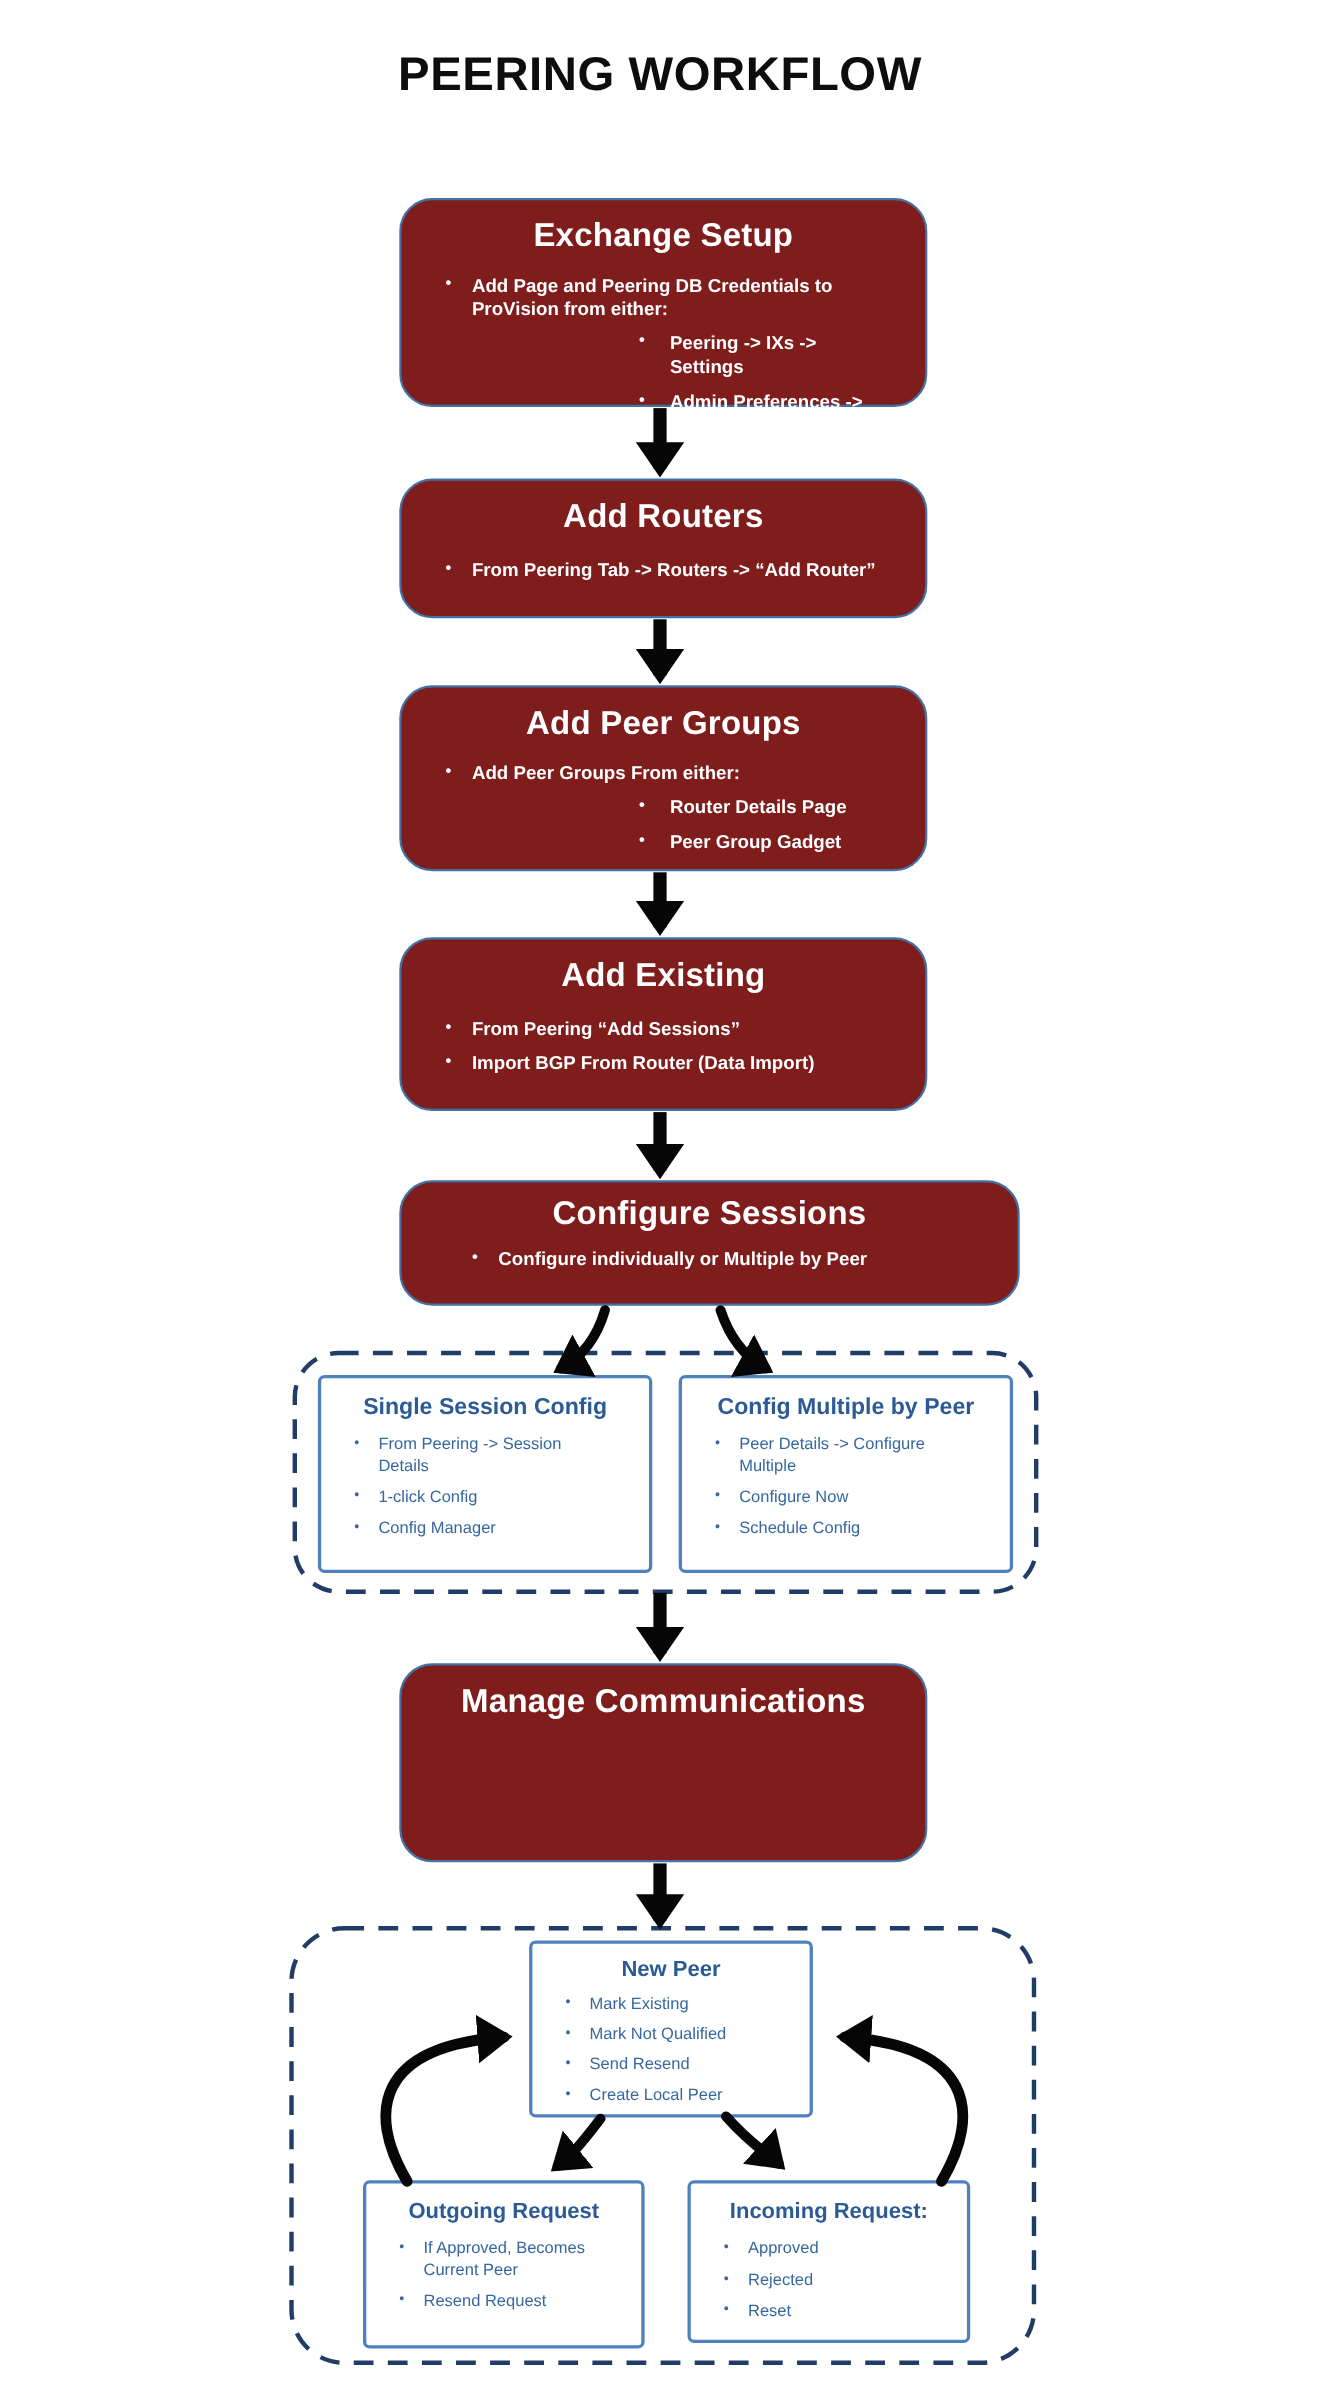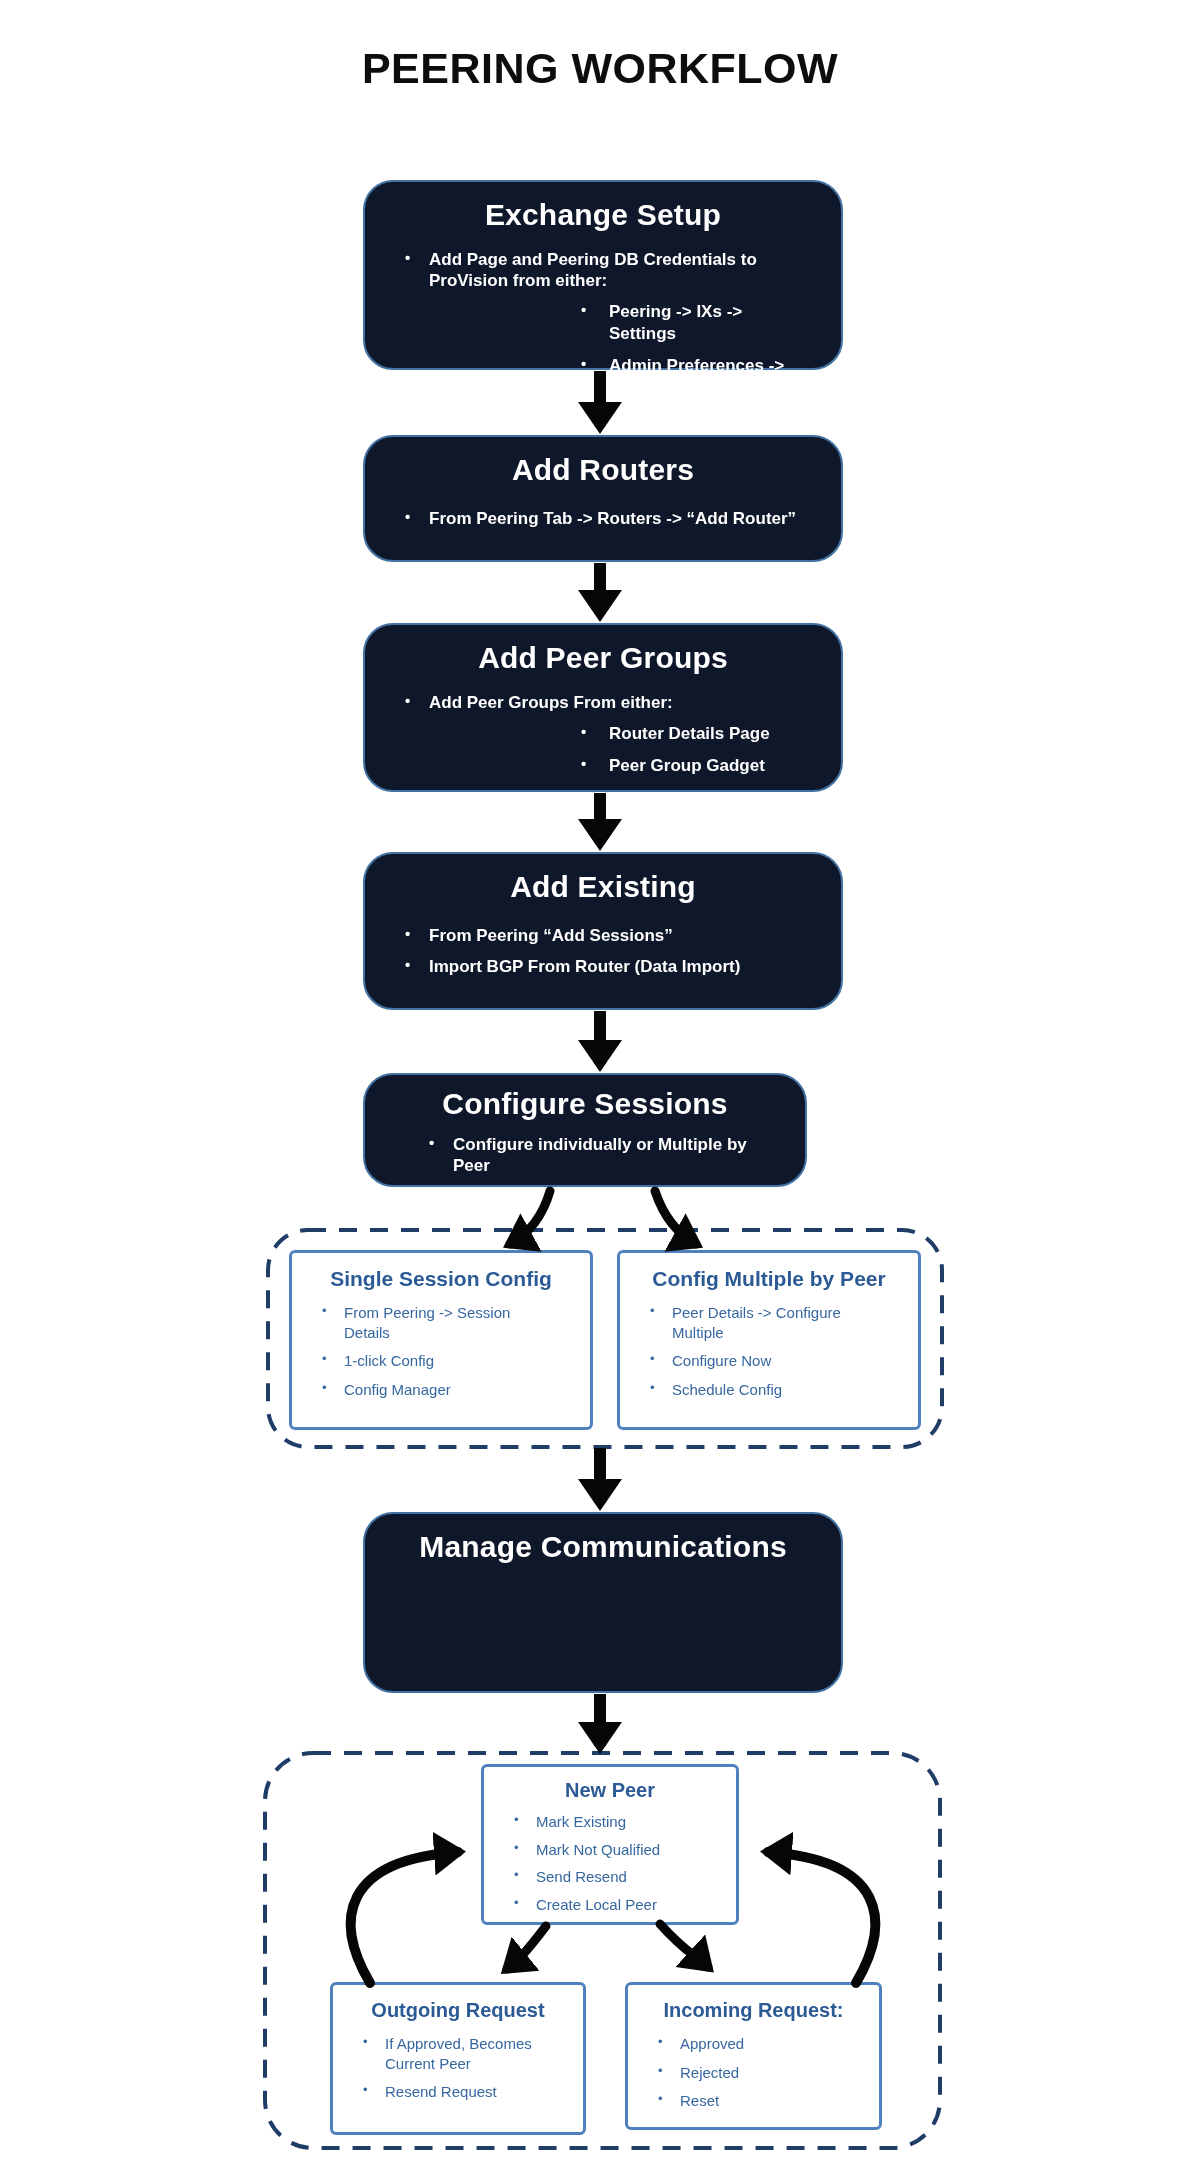--- a/index.html
+++ b/index.html
@@ -8,21 +8,21 @@
     font-family:"Liberation Sans", sans-serif; overflow:hidden;
   }
   .page-title {
     position:absolute; left:0; right:0; top:44px;
     text-align:center; font-size:43px; font-weight:600; color:#0d0d0d;
     letter-spacing:0.5px;
   }
   
   .bluebox {
     position:absolute; box-sizing:border-box;
-    background:#0f172a; border:2px solid #4272A4; border-radius:30px;
+    background:#7f1d1d; border:2px solid #4272A4; border-radius:30px;
     color:#ffffff; z-index:1;
   }
   .bluebox h2 {
     margin:16px 10px 0 10px; text-align:center;
     font-size:30px; font-weight:700; line-height:1.15; letter-spacing:0.2px;
   }
   ul.blist {
     list-style:none; margin:20px 0 0 0; padding:0 28px 0 38px;
     font-size:17px; font-weight:700;
   }
@@ -109,21 +109,21 @@
   </div>
 
   <div class="bluebox" style="left:363px; top:852px; width:480px; height:158px;">
     <h2>Add Existing</h2>
     <ul class="blist">
       <li>From  Peering “Add Sessions”</li>
       <li>Import BGP From Router (Data Import)</li>
     </ul>
   </div>
 
-  <div class="bluebox" style="left:363px; top:1073px; width:444px; height:114px;">
+  <div class="bluebox" style="left:363px; top:1073px; width:564px; height:114px;">
     <h2 style="margin-top:12px;">Configure Sessions</h2>
     <ul class="blist indent-extra" style="margin-top:12px;">
       <li>Configure individually or Multiple by Peer</li>
     </ul>
   </div>
 
   <div class="wbox" style="left:289px; top:1250px; width:304px; height:180px;">
     <h3>Single Session Config</h3>
     <ul class="wlist">
       <li class="wrapnarrow">From Peering -&gt; Session Details</li>

